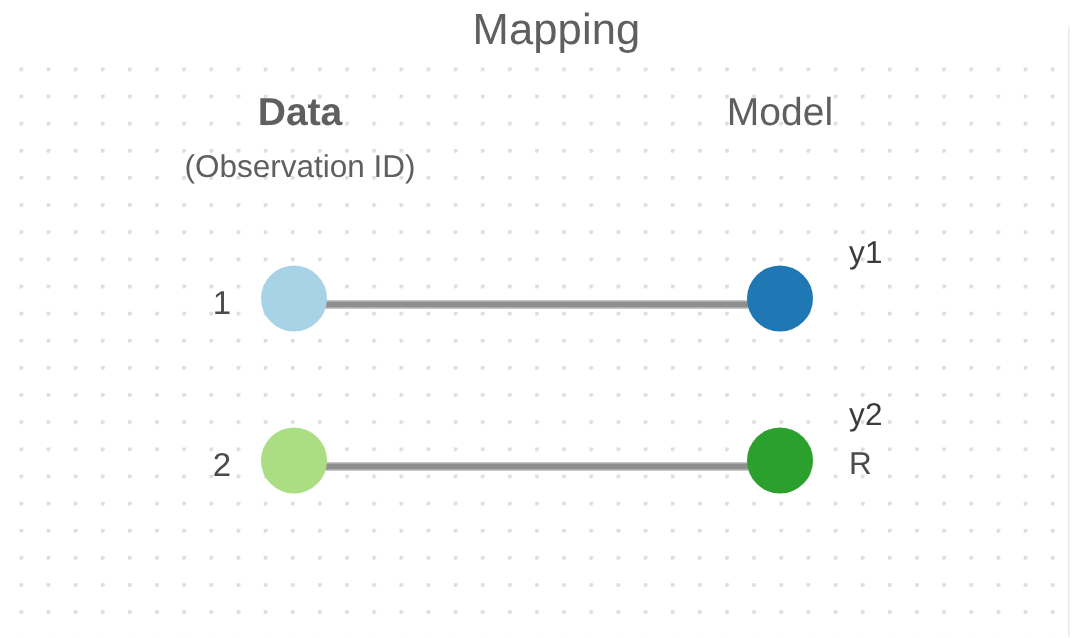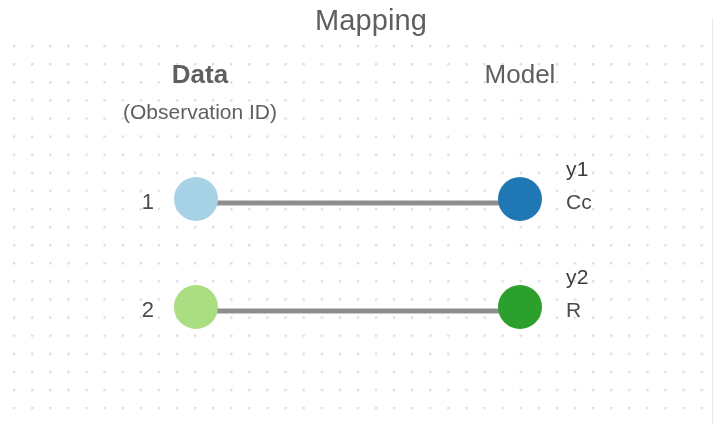--- a/index.html
+++ b/index.html
@@ -147,21 +147,20 @@
     <div class="obs-id">1</div>
 
     <div class="connector" style="background: rgb(142, 142, 142);"></div>
 
     <div class="node node-data" style="background: rgb(168, 210, 230);"></div>
 
     <div class="node node-model" style="background: rgb(31, 119, 180);"></div>
 
     <div class="model-labels">
       <div class="model-var">y1</div>
-      <div class="model-name">Cc</div>
     </div>
   </div>
 
   <div class="row" id="row-2">
     <div class="obs-id">2</div>
 
     <div class="connector" style="background: rgb(142, 142, 142);"></div>
 
     <div class="node node-data" style="background: rgb(171, 221, 130);"></div>
 

